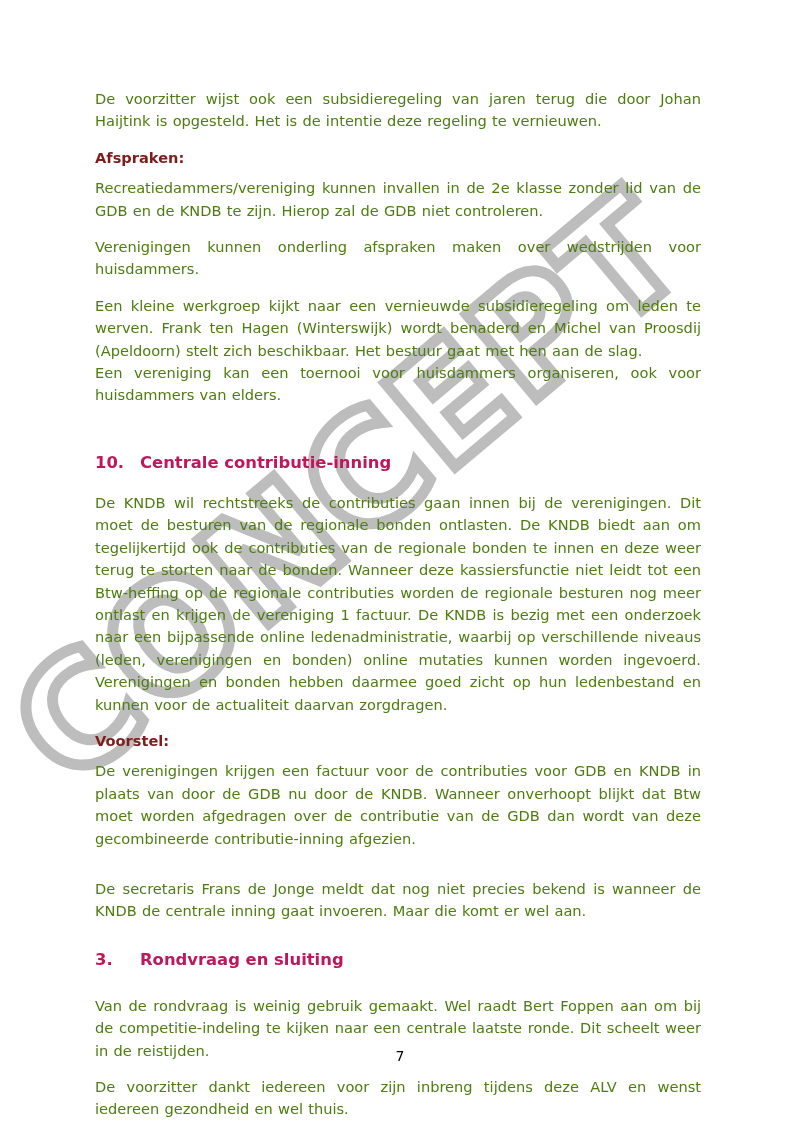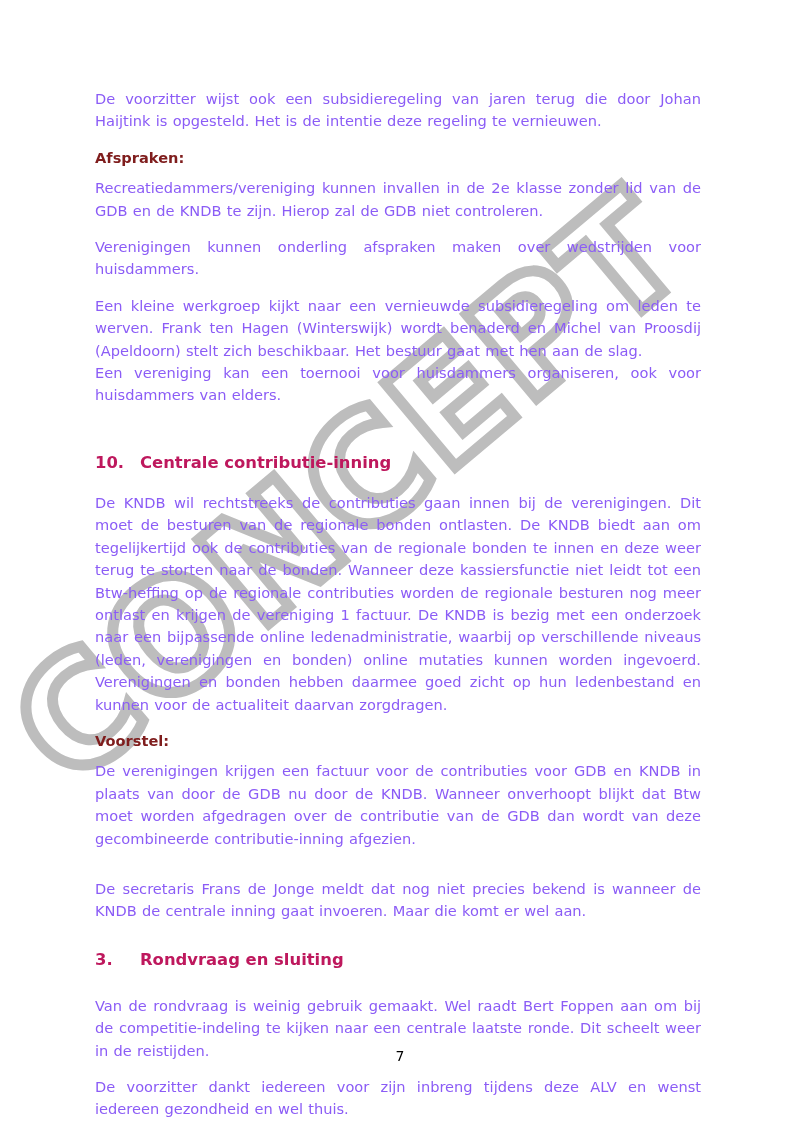--- a/index.html
+++ b/index.html
@@ -48,21 +48,21 @@
     position: absolute;
     left: 95px;
     top: 88px;
     width: 606px;
     z-index: 2;
   }
   p.para {
     margin: 0 0 14px 0;
     font-size: 14.6px;
     line-height: 22.4px;
-    color: #8b5cf6;
+    color: #4d7c0f;
     text-align: justify;
     text-justify: inter-word;
     word-spacing: 0.6px;
   }
   p.para.tight {
     margin-bottom: 0;
   }
   p.lead {
     margin: 0 0 8px 0;
     font-size: 14.6px;

